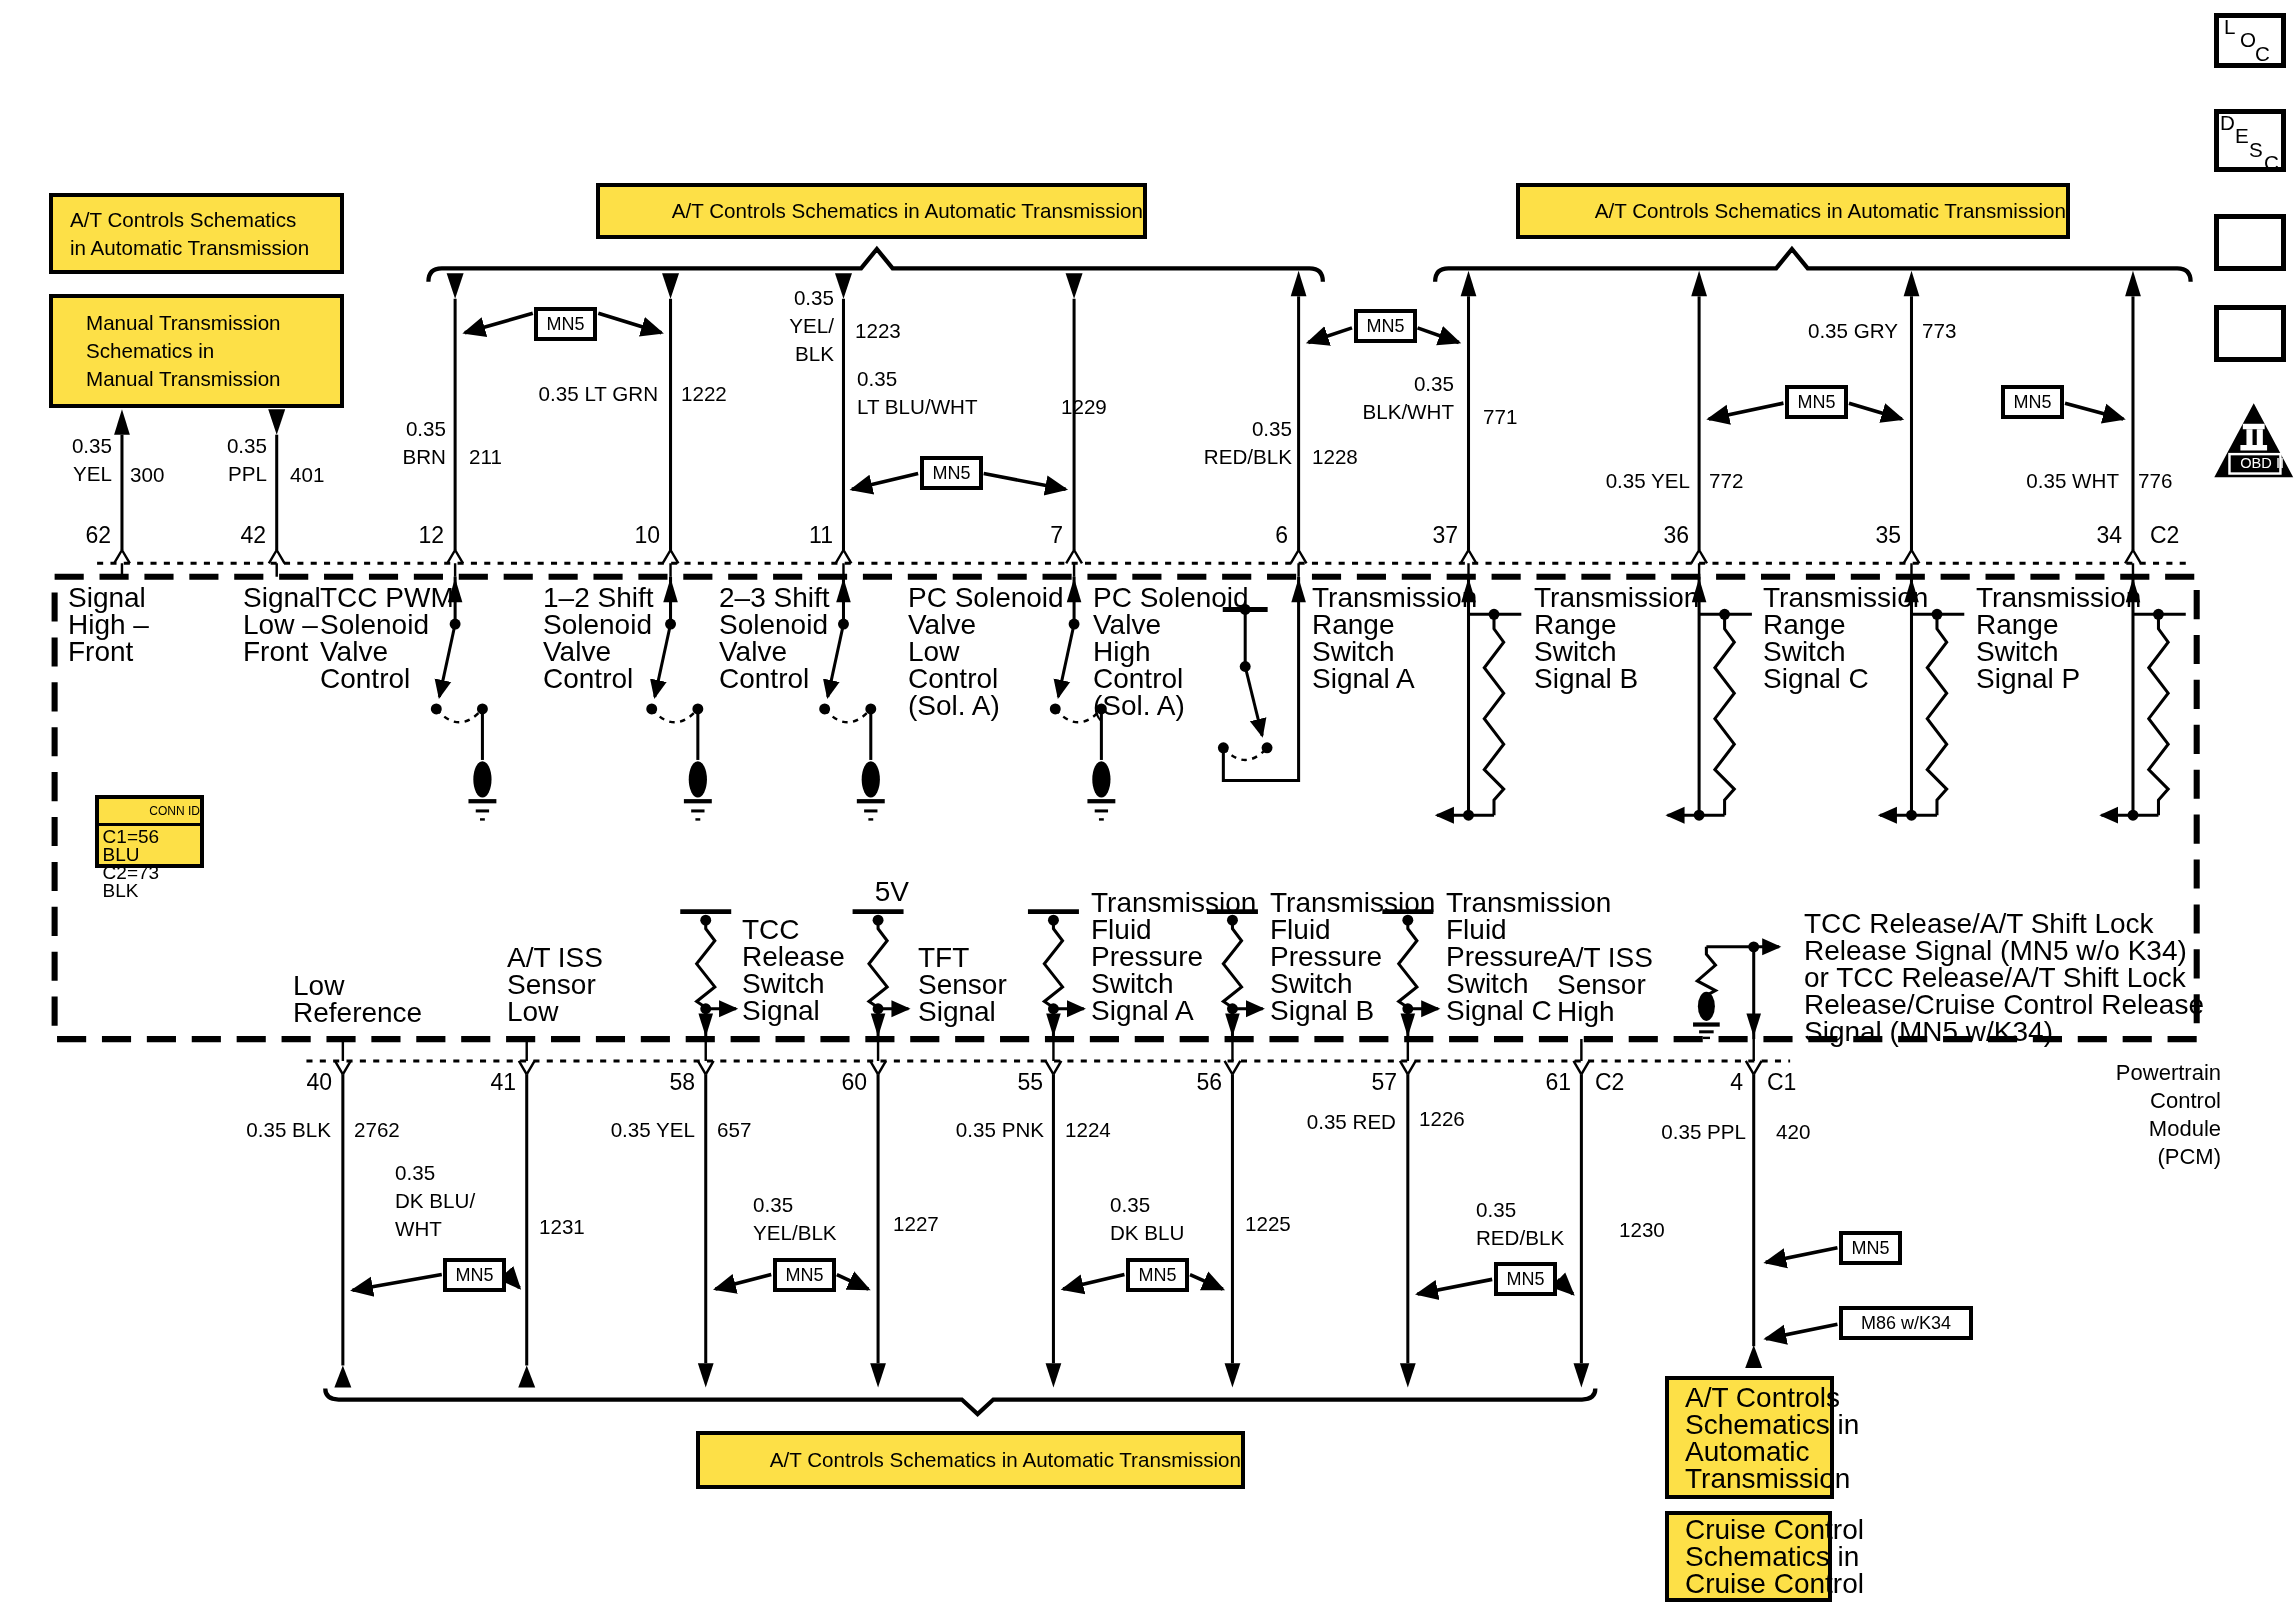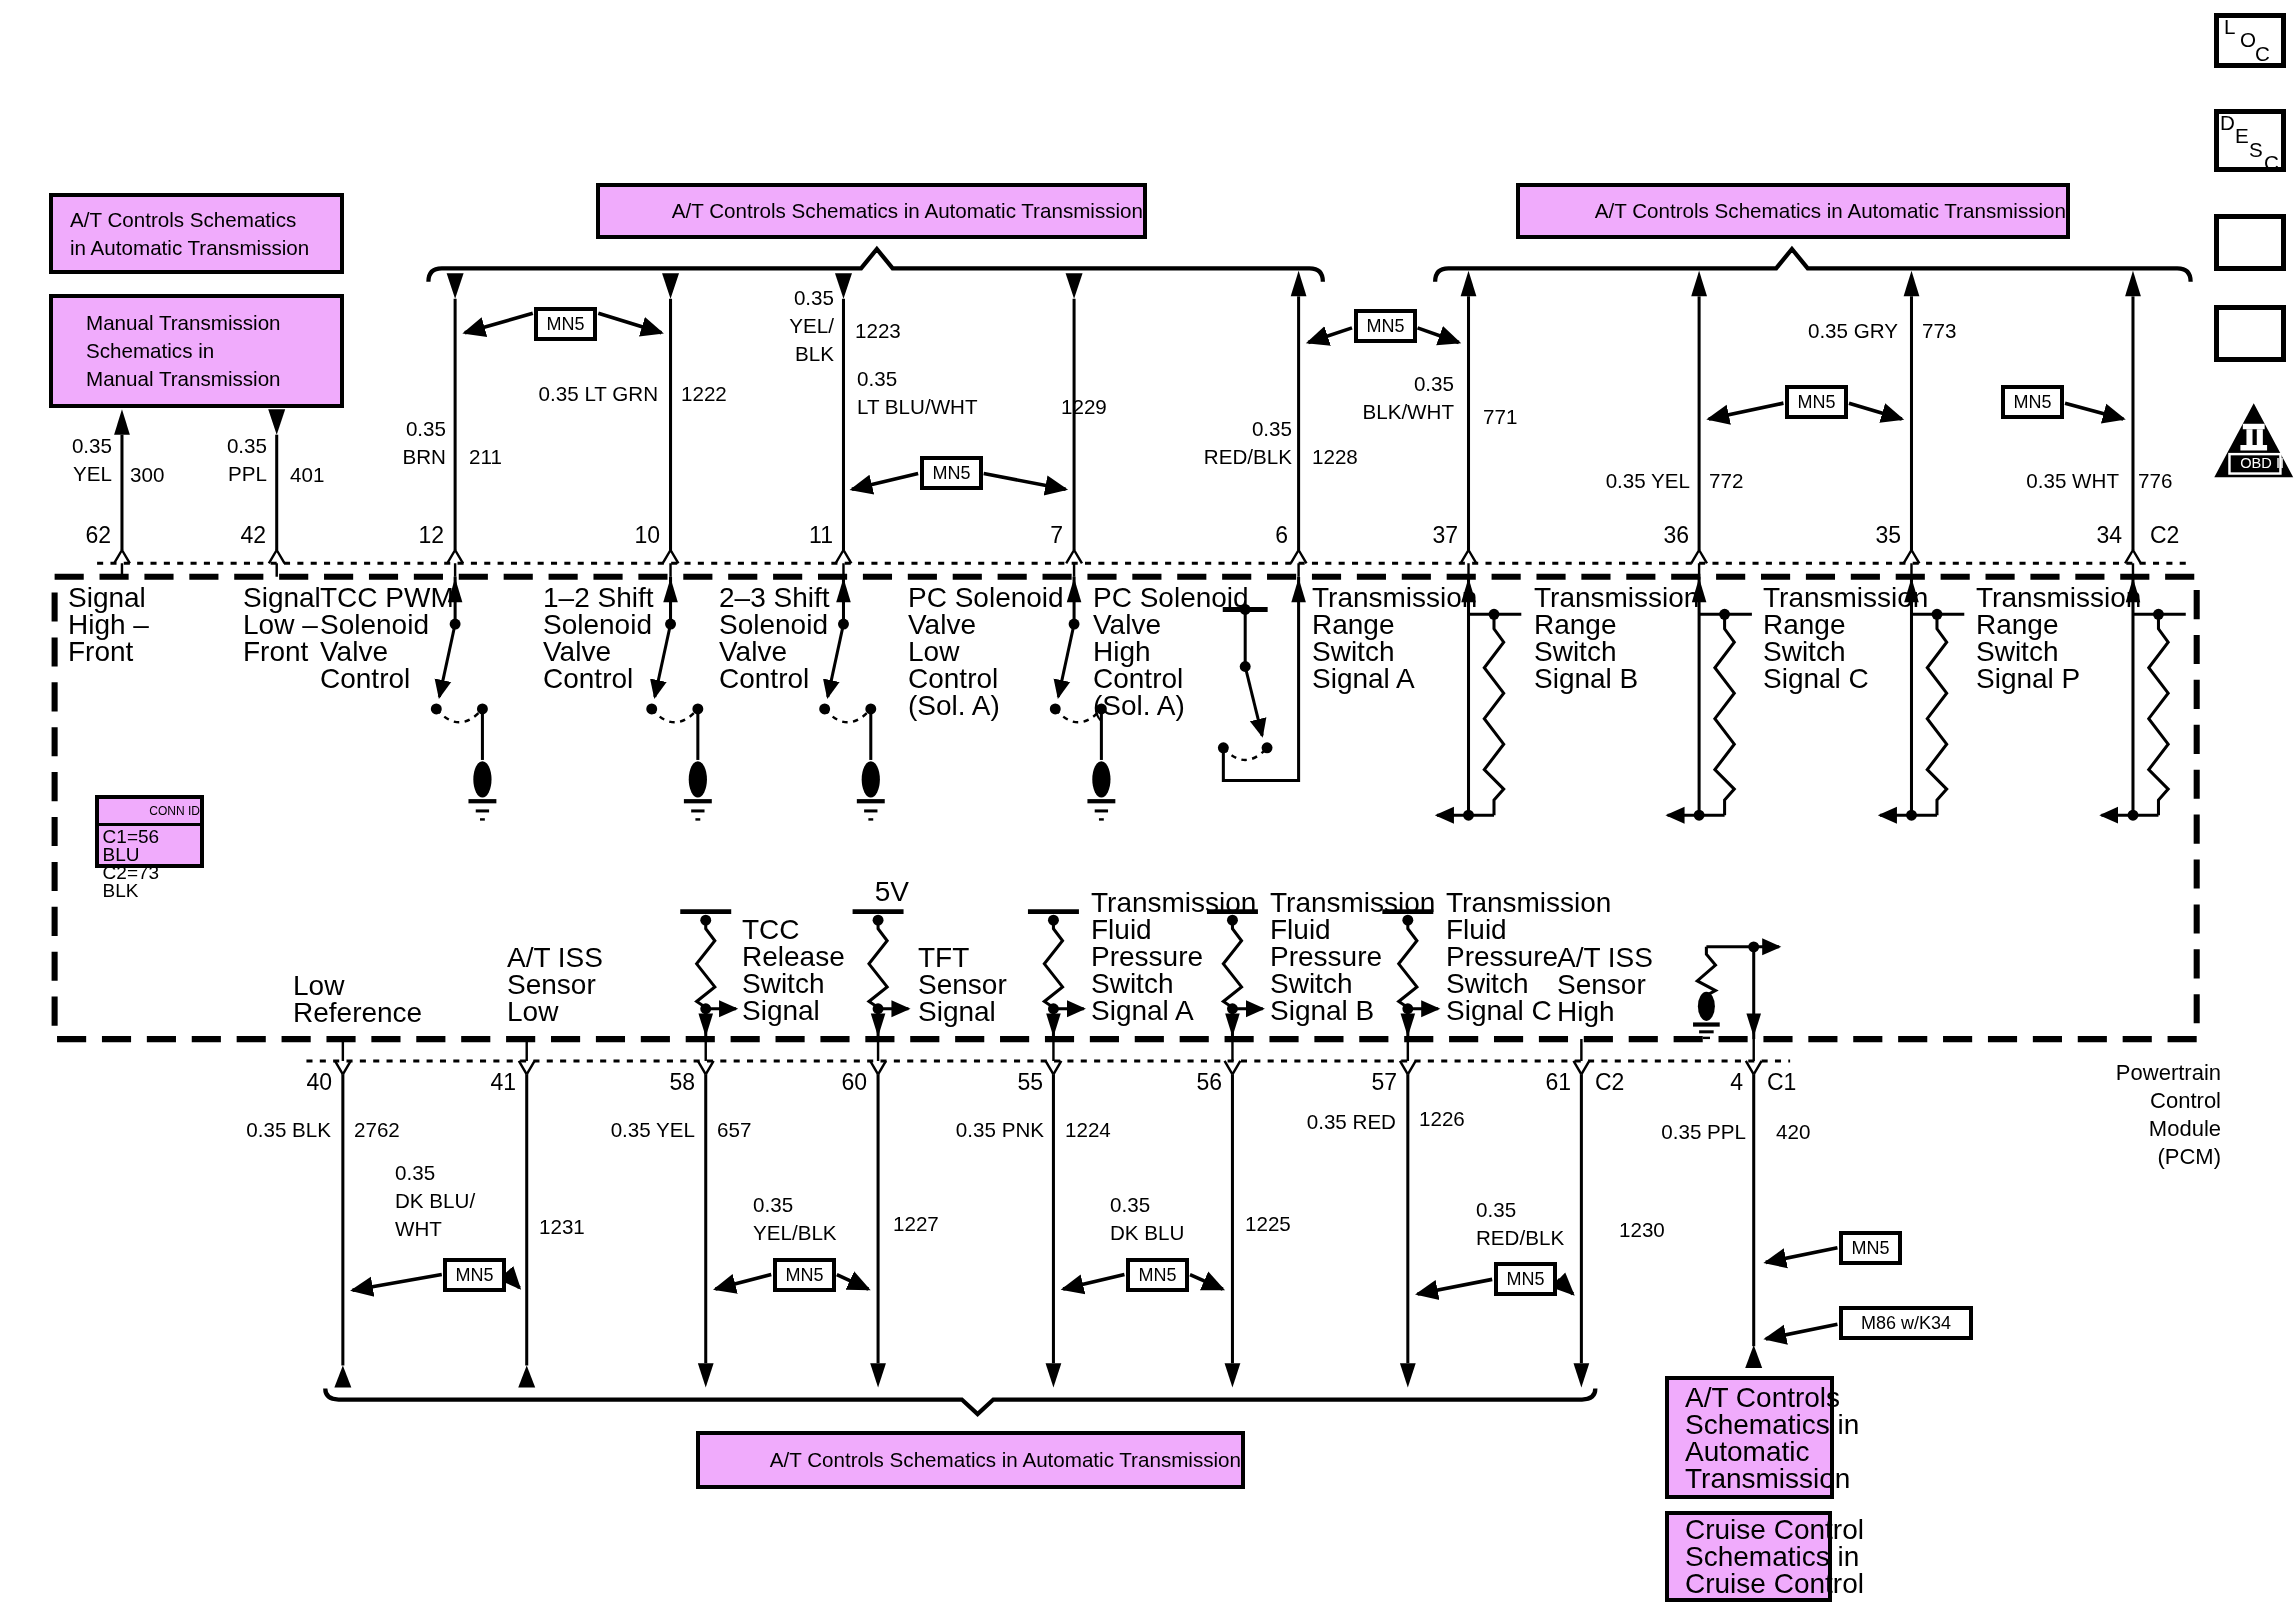--- a/index.html
+++ b/index.html
@@ -5,21 +5,21 @@
   html,body{margin:0;padding:0;background:#fff}
   #canvas{position:relative;width:2295px;height:1617px;background:#fff;
           font-family:"Liberation Sans",sans-serif;color:#000;overflow:hidden}
   #art{position:absolute;left:0;top:0}
   .lbl{position:absolute;font-size:20.6px;line-height:28px;white-space:nowrap}
   .sm{font-size:28px;line-height:27px}
   .r{text-align:right}
   .c{text-align:right}
   .pin{font-size:23px}
   .ln{display:block}
-  .box{position:absolute;box-sizing:border-box;border:4.9px solid #000;background:#f0abfc}
+  .box{position:absolute;box-sizing:border-box;border:4.9px solid #000;background:#fde047}
   .mn5{position:absolute;box-sizing:border-box;border:4.2px solid #000;width:63px;height:34px;
        display:flex;align-items:center;justify-content:center;font-size:18px;background:#fff}
   .wide{width:134px}
   .ic{position:absolute;box-sizing:border-box;border:5.5px solid #000;width:72px;background:#fff}
   .iclet{position:absolute;font-size:20.6px;line-height:20.6px}
   .flexc{display:flex;flex-direction:column;justify-content:center}
 </style>
 </head>
 <body>
 
@@ -487,20 +487,27 @@
       <span class="ln">Fluid</span>
       <span class="ln">Pressure</span>
       <span class="ln">Switch</span>
       <span class="ln">Signal C</span>
 </div>
 <div class="lbl sm" style="left:1557px;top:944px">
   <span class="ln">A/T ISS</span>
       <span class="ln">Sensor</span>
       <span class="ln">High</span>
 </div>
+<div class="lbl sm" style="left:1804px;top:910px;line-height:27px">
+  <span class="ln">TCC Release/A/T Shift Lock</span>
+      <span class="ln">Release Signal (MN5 w/o K34)</span>
+      <span class="ln">or TCC Release/A/T Shift Lock</span>
+      <span class="ln">Release/Cruise Control Release</span>
+      <span class="ln">Signal (MN5 w/K34)</span>
+</div>
 
 <span class="lbl pin r" style="left:241px;top:1068px;width:91px">40</span>
 <span class="lbl pin r" style="left:425px;top:1068px;width:91px">41</span>
 <span class="lbl pin r" style="left:604px;top:1068px;width:91px">58</span>
 <span class="lbl pin r" style="left:776px;top:1068px;width:91px">60</span>
 <span class="lbl pin r" style="left:952px;top:1068px;width:91px">55</span>
 <span class="lbl pin r" style="left:1131px;top:1068px;width:91px">56</span>
 <span class="lbl pin r" style="left:1306px;top:1068px;width:91px">57</span>
 <span class="lbl pin r" style="left:1480px;top:1068px;width:91px">61</span>
 <span class="lbl pin" style="left:1595px;top:1068px">C2</span>

